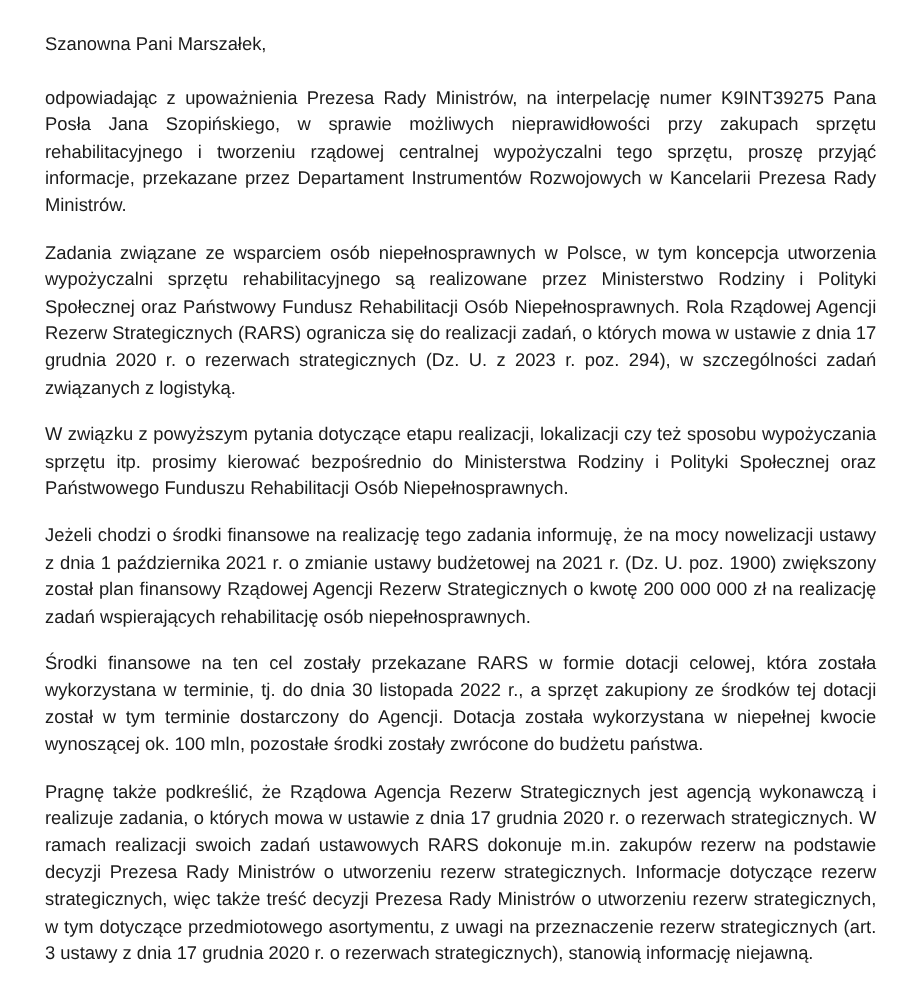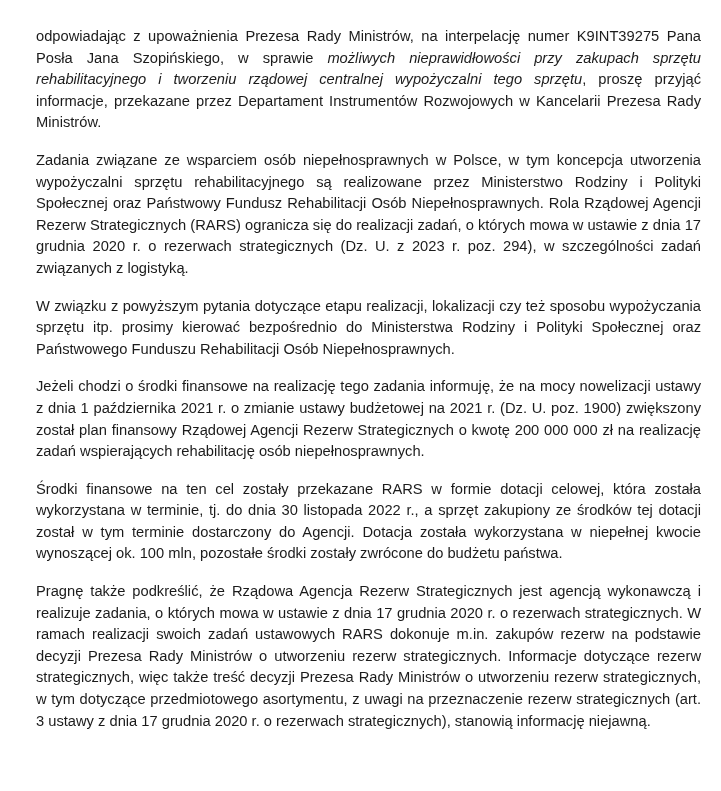--- a/index.html
+++ b/index.html
@@ -26,27 +26,27 @@
     margin: 0 0 21px 0;
     text-align: left;
   }
   .para {
     margin: 0 0 16px 0;
     text-align: justify;
     text-justify: inter-word;
     hyphens: none;
   }
   .italic {
-    font-style: italic;
   }
 </style>
 </head>
 <body>
 
 <div class="page" style="color: rgb(27, 27, 27); background: rgb(255, 255, 255);">
+  <p class="salutation">Szanowna Pani Marszałek,</p>
   <div id="paragraphs">
       <p class="para"><span>odpowiadając z upoważnienia Prezesa Rady Ministrów, na interpelację numer K9INT39275 Pana Posła Jana Szopińskiego, w sprawie </span><span class="italic">możliwych nieprawidłowości przy zakupach sprzętu rehabilitacyjnego i tworzeniu rządowej centralnej wypożyczalni tego sprzętu</span><span>, proszę przyjąć informacje, przekazane przez Departament Instrumentów Rozwojowych w Kancelarii Prezesa Rady Ministrów.</span></p>
       <p class="para"><span>Zadania związane ze wsparciem osób niepełnosprawnych w Polsce, w tym koncepcja utworzenia wypożyczalni sprzętu rehabilitacyjnego są realizowane przez Ministerstwo Rodziny i Polityki Społecznej oraz Państwowy Fundusz Rehabilitacji Osób Niepełnosprawnych. Rola Rządowej Agencji Rezerw Strategicznych (RARS) ogranicza się do realizacji zadań, o których mowa w ustawie z dnia 17 grudnia 2020 r. o rezerwach strategicznych (Dz. U. z 2023 r. poz. 294), w szczególności zadań związanych z logistyką.</span></p>
       <p class="para"><span>W związku z powyższym pytania dotyczące etapu realizacji, lokalizacji czy też sposobu wypożyczania sprzętu itp. prosimy kierować bezpośrednio do Ministerstwa Rodziny i Polityki Społecznej oraz Państwowego Funduszu Rehabilitacji Osób Niepełnosprawnych.</span></p>
       <p class="para"><span>Jeżeli chodzi o środki finansowe na realizację tego zadania informuję, że na mocy nowelizacji ustawy z dnia 1 października 2021 r. o zmianie ustawy budżetowej na 2021 r. (Dz. U. poz. 1900) zwiększony został plan finansowy Rządowej Agencji Rezerw Strategicznych o kwotę 200 000 000 zł na realizację zadań wspierających rehabilitację osób niepełnosprawnych.</span></p>
       <p class="para"><span>Środki finansowe na ten cel zostały przekazane RARS w formie dotacji celowej, która została wykorzystana w terminie, tj. do dnia 30 listopada 2022 r., a sprzęt zakupiony ze środków tej dotacji został w tym terminie dostarczony do Agencji. Dotacja została wykorzystana w niepełnej kwocie wynoszącej ok. 100 mln, pozostałe środki zostały zwrócone do budżetu państwa.</span></p>
       <p class="para"><span>Pragnę także podkreślić, że Rządowa Agencja Rezerw Strategicznych jest agencją wykonawczą i realizuje zadania, o których mowa w ustawie z dnia 17 grudnia 2020 r. o rezerwach strategicznych. W ramach realizacji swoich zadań ustawowych RARS dokonuje m.in. zakupów rezerw na podstawie decyzji Prezesa Rady Ministrów o utworzeniu rezerw strategicznych. Informacje dotyczące rezerw strategicznych, więc także treść decyzji Prezesa Rady Ministrów o utworzeniu rezerw strategicznych, w tym dotyczące przedmiotowego asortymentu, z uwagi na przeznaczenie rezerw strategicznych (art. 3 ustawy z dnia 17 grudnia 2020 r. o rezerwach strategicznych), stanowią informację niejawną.</span></p>
     </div>
 </div>
 

